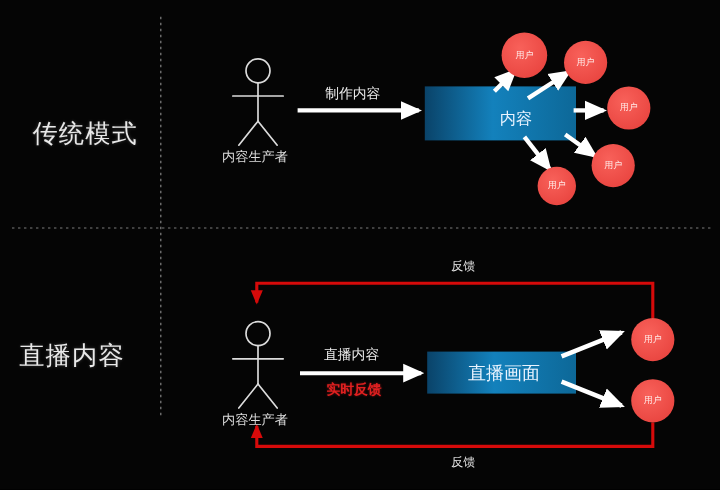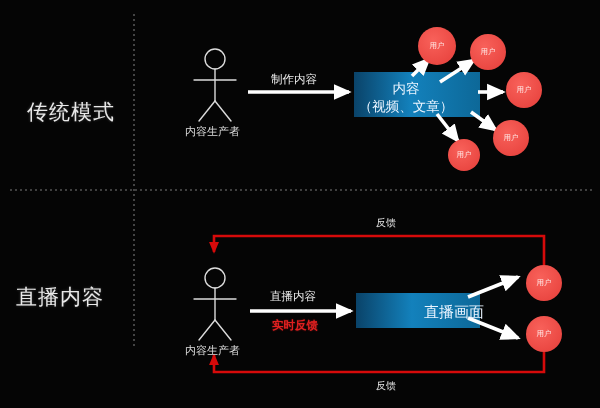--- a/index.html
+++ b/index.html
@@ -184,26 +184,25 @@
   <div class="lbl edge-label" style="left:271px; top:74px;">制作内容</div>
 
   <div class="lbl edge-label" style="left:270px; top:291px;">直播内容</div>
 
   <div class="lbl edge-label-red" style="left:272px; top:320px;">实时反馈</div>
 
   <div class="lbl feedback-label" style="left:376px; top:218px;">反馈</div>
 
   <div class="lbl feedback-label" style="left:376px; top:381px;">反馈</div>
 
-  <div class="box-text" style="left:354px; top:80px; width:104px;">
+  <div class="box-text" style="left:354px; top:90px; width:104px;padding-left:24px;">
     <div>内容</div>
-    <div>（视频、文章）</div>
   </div>
 
-  <div class="box-text single" style="left:356px; top:302px; width:128px;text-align:right;">直播画面</div>
+  <div class="box-text single" style="left:356px; top:302px; width:128px;">直播画面</div>
 
   <div class="user-text" style="left:437px; top:46px;">用户</div>
   <div class="user-text" style="left:488px; top:52px;">用户</div>
   <div class="user-text" style="left:524px; top:90px;">用户</div>
   <div class="user-text" style="left:511px; top:138px;">用户</div>
   <div class="user-text" style="left:464px; top:155px;">用户</div>
 
   <div class="user-text" style="left:544px; top:283px;">用户</div>
   <div class="user-text" style="left:544px; top:334px;">用户</div>
 

